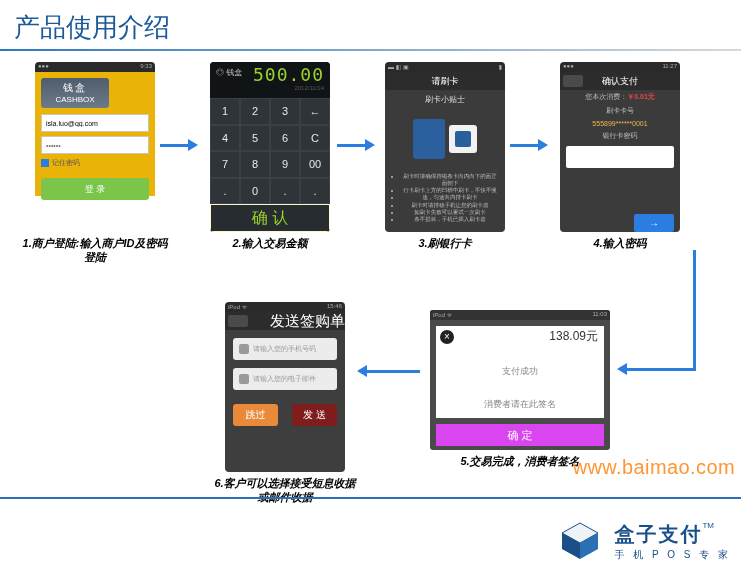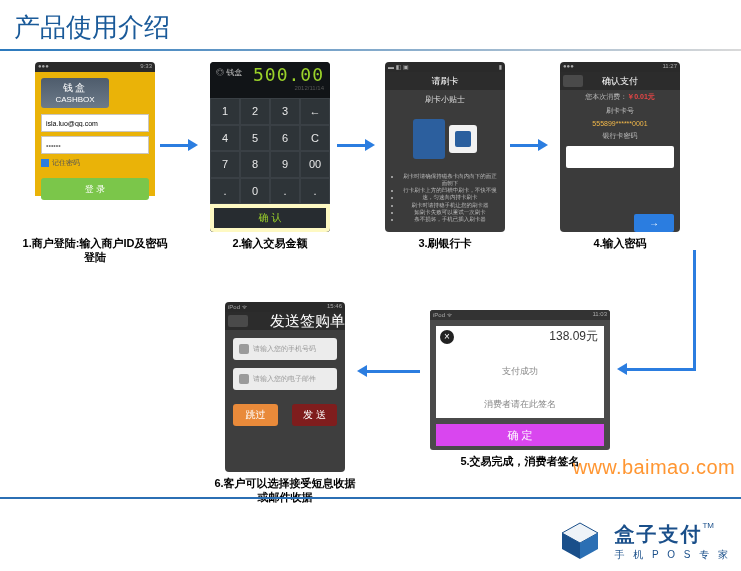--- a/index.html
+++ b/index.html
@@ -4,21 +4,21 @@
 <style>
   * { box-sizing: border-box; margin: 0; padding: 0; }
   body { width: 741px; height: 571px; font-family: "Microsoft YaHei", Arial, sans-serif; background: #fff; position: relative; overflow: hidden; }
   .title { font-size: 26px; color: #1a5a99; padding: 10px 0 4px 14px; font-weight: 400; }
   .title-line { height: 2px; background: linear-gradient(to right, #2b79bd 0%, #d9d9d9 100%); margin: 0 0 8px 0; }
   .row { position: absolute; }
   .row1 { top: 62px; left: 20px; width: 700px; height: 220px; }
   .row2 { top: 310px; left: 0; width: 741px; height: 200px; }
 
   .step { position: absolute; width: 150px; text-align: center; }
-  .caption { font-size: 11px; font-weight: bold; color: #000; line-height: 1.3; margin-top: 4px; }
+  .caption { font-size: 11px; font-weight: bold; color: #000; line-height: 1.3; margin-top: 4px; font-style: italic; }
 
   
   .phone { width: 120px; height: 170px; margin: 0 auto; position: relative; border-radius: 4px; overflow: hidden; }
   .statusbar { height: 10px; background: #2a2a2a; color: #aaa; font-size: 6px; padding: 1px 3px; display:flex; justify-content: space-between; }
   .statusbar span { display:inline-block; }
 
   
   .login-body { background: #eab308; height: 124px; padding: 6px; }
   .logo-box { width: 68px; height: 30px; background: linear-gradient(#4e5c6c, #6c7a89); border-radius: 3px; margin-bottom: 6px; color:#fff; font-size:8px; text-align:center; padding-top:3px;}
   .logo-box .ch { font-size:10px; letter-spacing:2px; }
@@ -29,21 +29,21 @@
 
   
   .kp-body { background:#2a2f33; height:170px; }
   .kp-top { height: 36px; background:#111417; padding: 2px 6px; text-align:right; }
   .kp-app { float:left; color:#bbb; font-size:8px; padding-top:3px; }
   .kp-amount { color:#9bd22a; font-size:18px; font-family: monospace; letter-spacing:1px; }
   .kp-date { color:#555; font-size:6px; }
   .kp-grid { display:grid; grid-template-columns: repeat(4,1fr); grid-template-rows: repeat(4,1fr); height: 106px; }
   .kp-grid div { border:1px solid #3a4045; color:#e8e8e8; font-size:11px; display:flex; align-items:center; justify-content:center; background:#2e3438;}
   .kp-footer { display:flex; height:28px; }
-  .kp-footer div { flex:1; border:4px solid #fef9c3; color:#9bd22a; font-size:10px; display:flex; align-items:center; justify-content:center; background:#272c30; }
+  .kp-footer div { flex:1; border:1px solid #fef9c3; color:#9bd22a; font-size:16px; display:flex; align-items:center; justify-content:center; background:#272c30; }
   .sel-outline { position:absolute; inset:-4px; border:1.5px solid #5a8fd6; }
 
   
   .swipe-body { background:#3b3b3b; height:170px; }
   .swipe-header { height:18px; color:#fff; font-size:9px; text-align:center; line-height:18px; background:#2c2c2c; }
   .swipe-sub { color:#ddd; font-size:8px; padding:4px 22px; }
   .swipe-visual { height:60px; display:flex; align-items:center; justify-content:center; gap:4px; }
   .swipe-card { width:32px; height:40px; background:#2c5f9e; border-radius:3px; }
   .swipe-dev { width:28px; height:28px; background:#f2f2f2; border-radius:3px; display:flex; align-items:center; justify-content:center;}
   .swipe-dev div{ width:16px; height:16px; background:#2a5f9e; border-radius:2px;}

